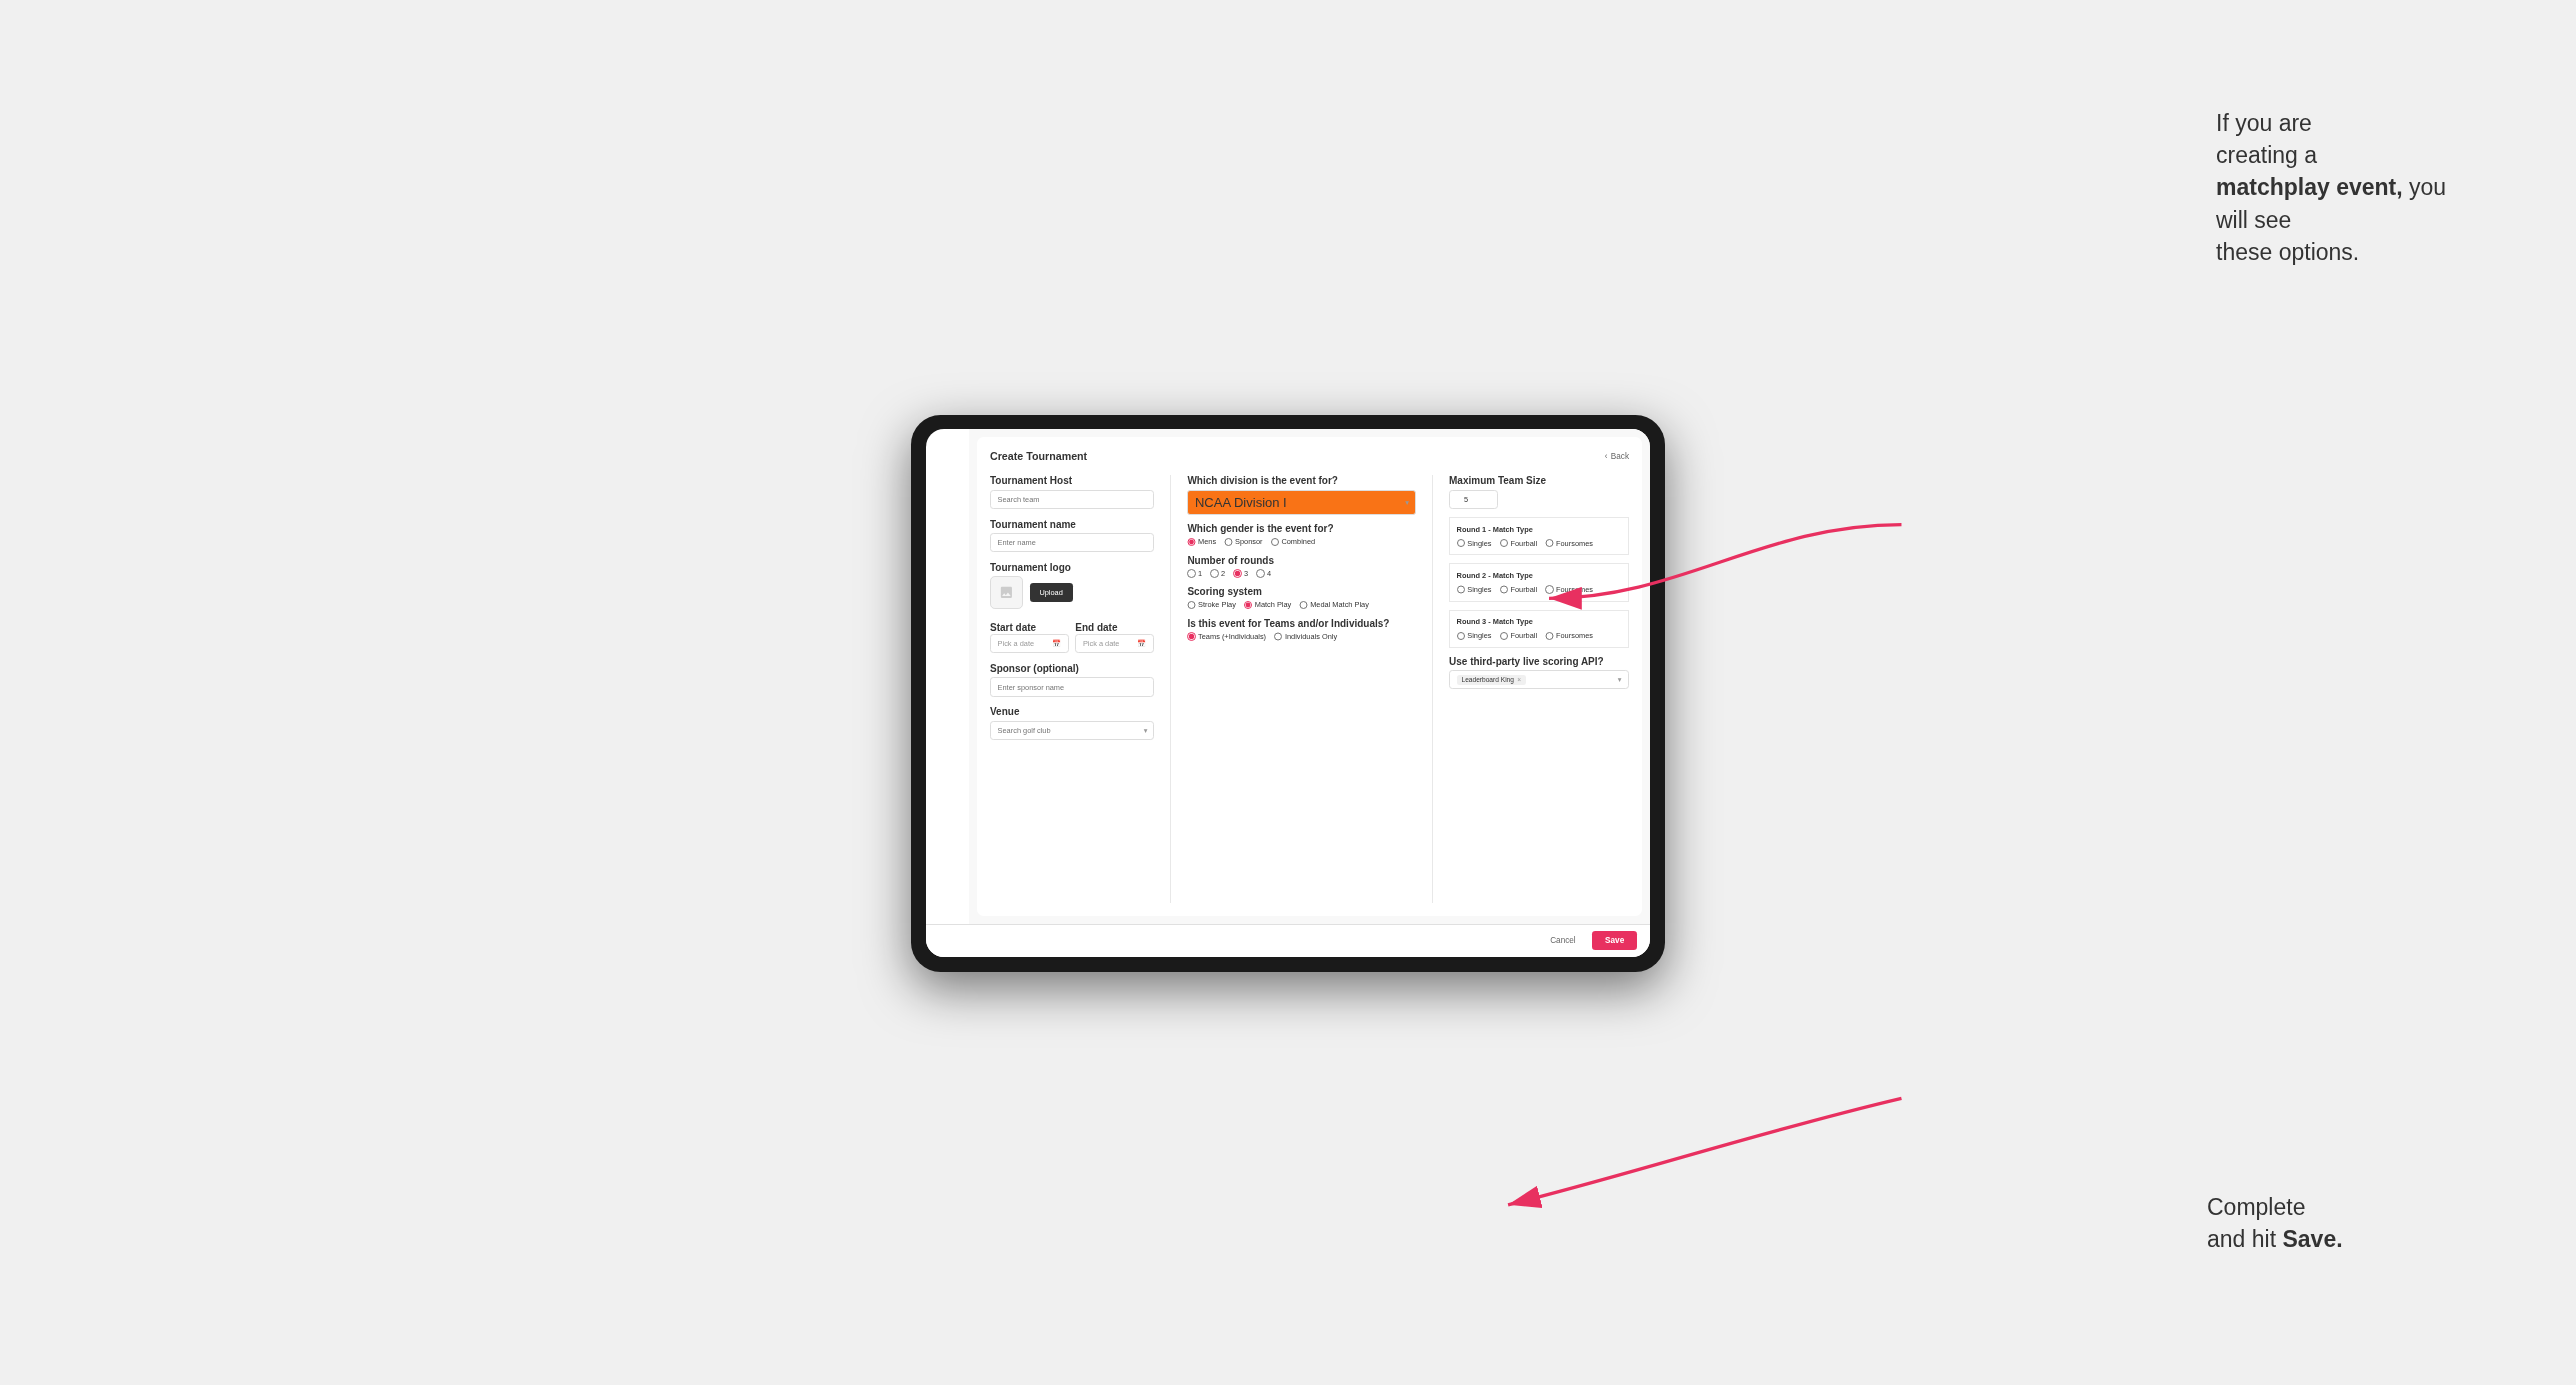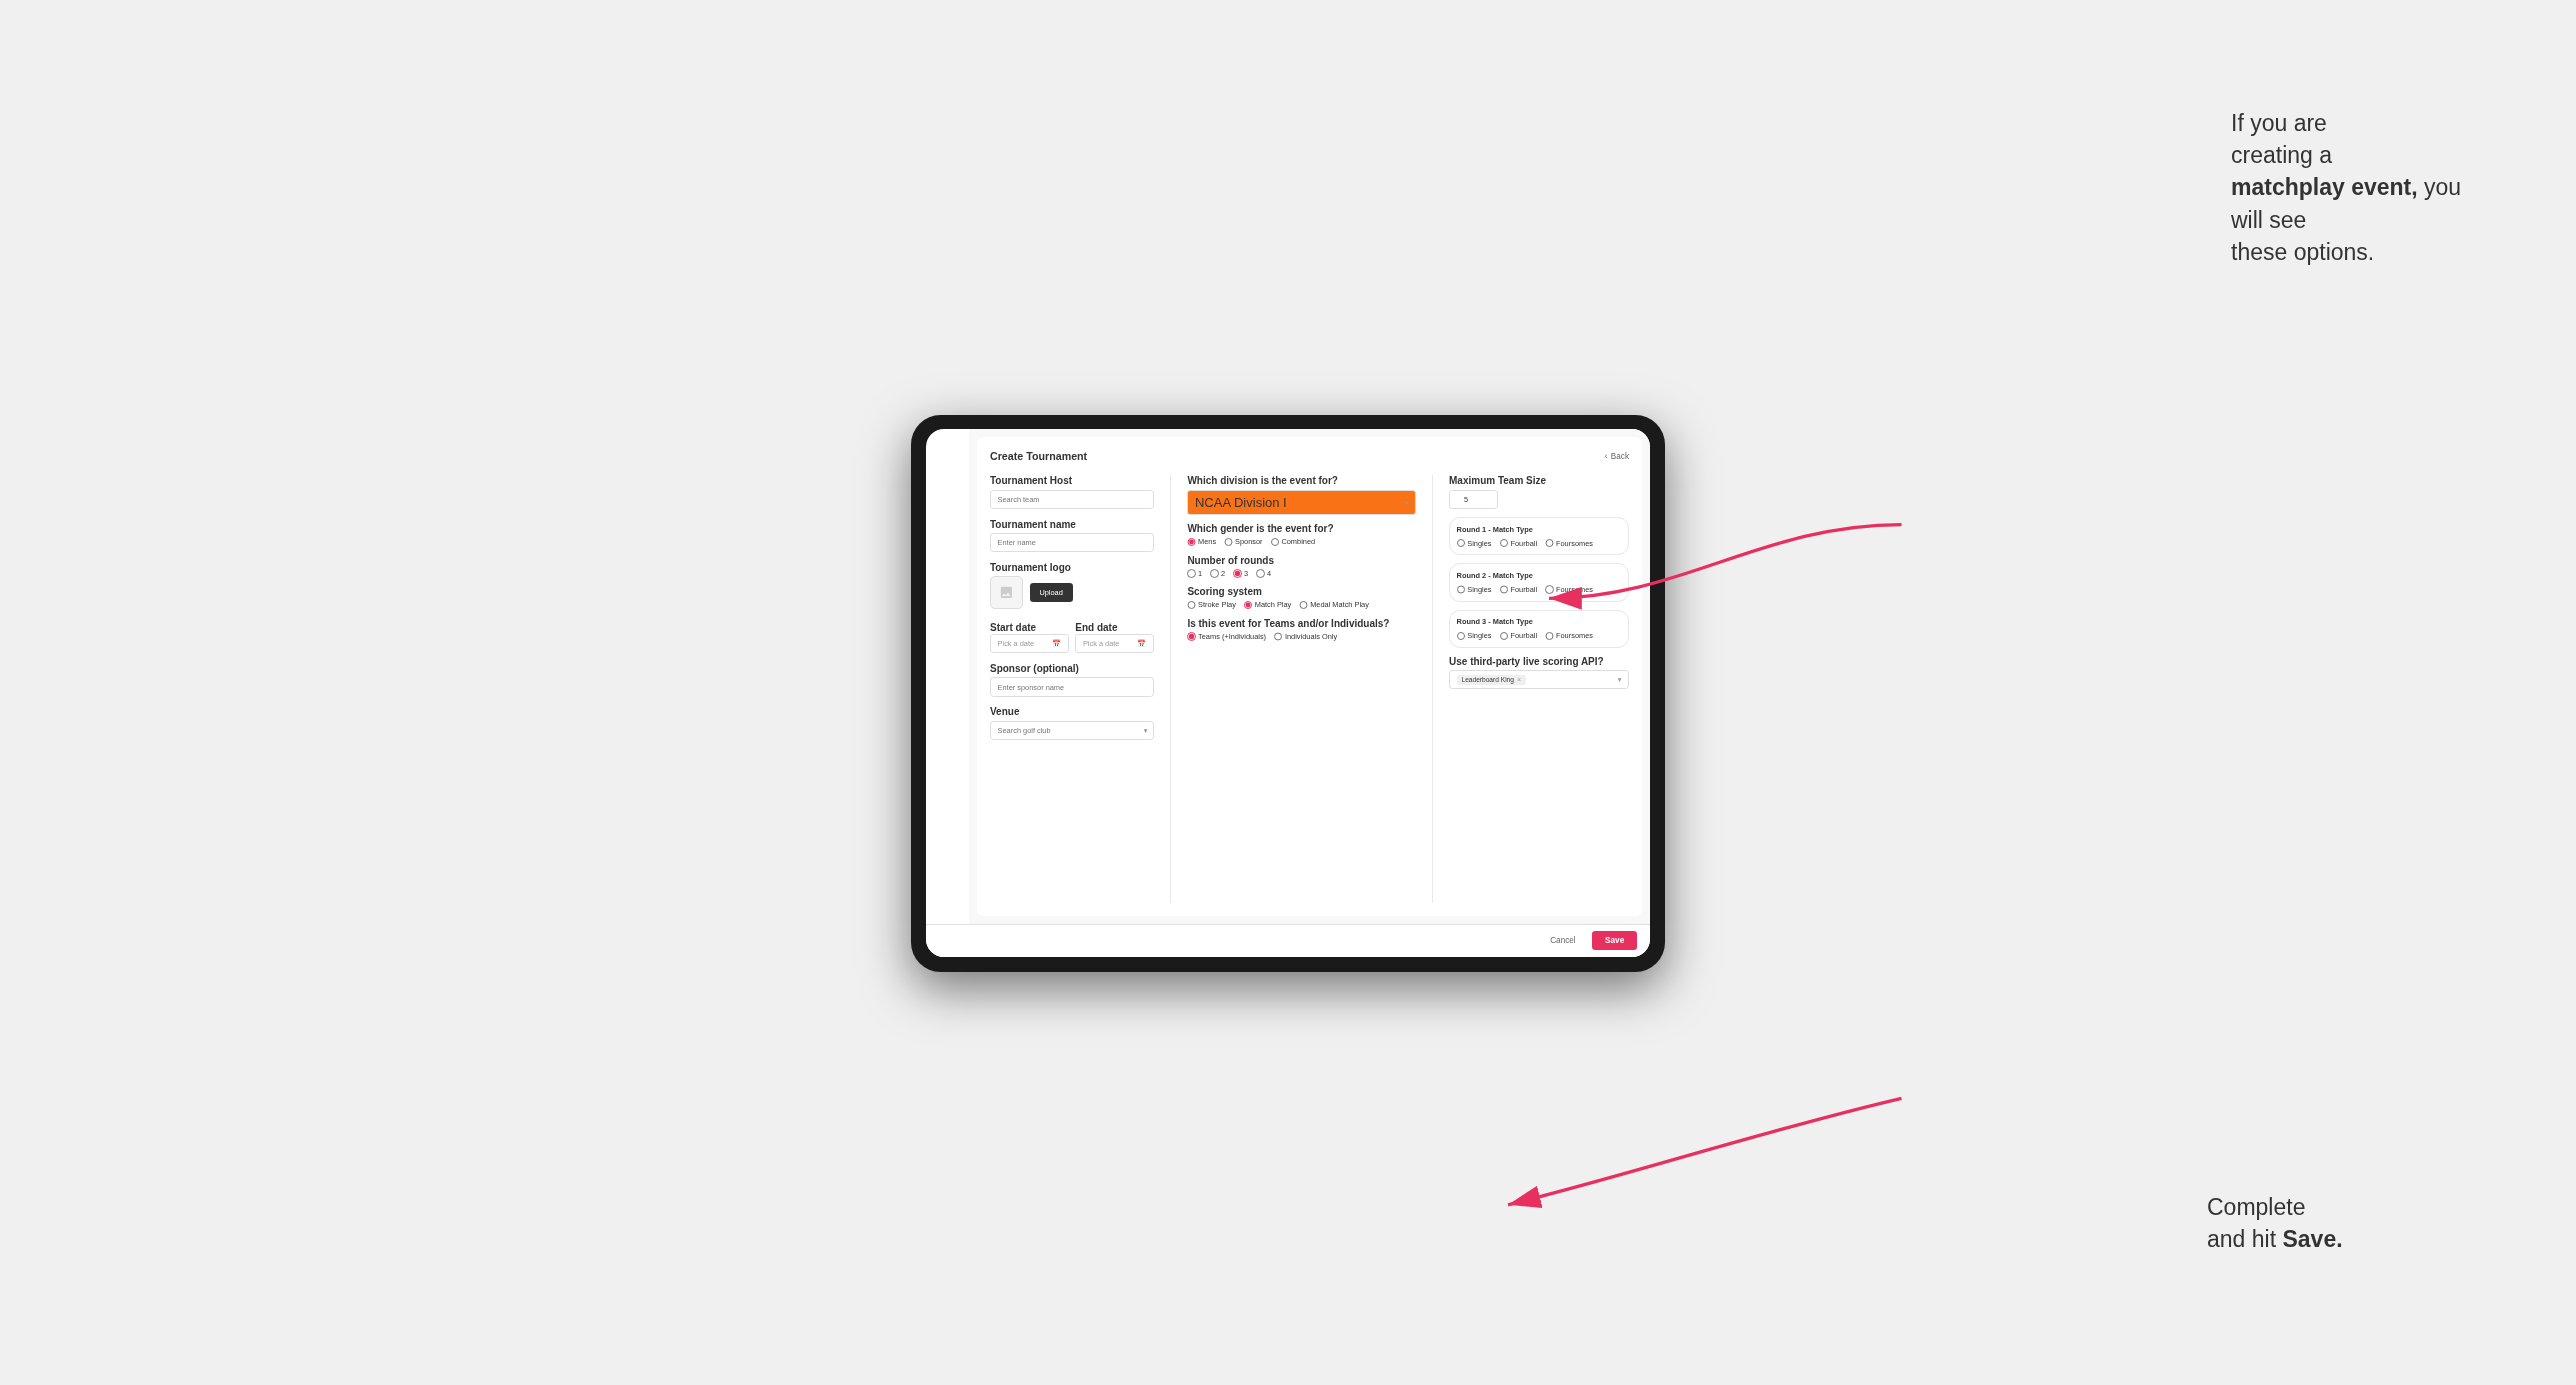--- a/index.html
+++ b/index.html
@@ -322,21 +322,21 @@
     .radio-input {
       width: 8.2px;
       height: 8.2px;
       accent-color: #e83060;
       cursor: pointer;
     }
 
     
     .round-section {
       border: 0.8px solid #e8e8e8;
-      border-radius: 11px;
+      border-radius: 0;
       padding: 6.6px;
     }
 
     .round-title {
       font-size: 7.4px;
       font-weight: 600;
       color: #333;
       margin-bottom: 4.9px;
     }
 
@@ -414,21 +414,21 @@
 
     
     .annotation {
       position: absolute;
       font-family: -apple-system, BlinkMacSystemFont, 'Segoe UI', sans-serif;
       color: #333;
       pointer-events: none;
     }
 
     .annotation-top-right {
-      right: 34px;
+      right: 49px;
       top: 107px;
       width: 311px;
       font-size: 23px;
       line-height: 1.4;
       color: #333;
     }
 
     .annotation-bottom-right {
       right: 82px;
       bottom: 131px;

